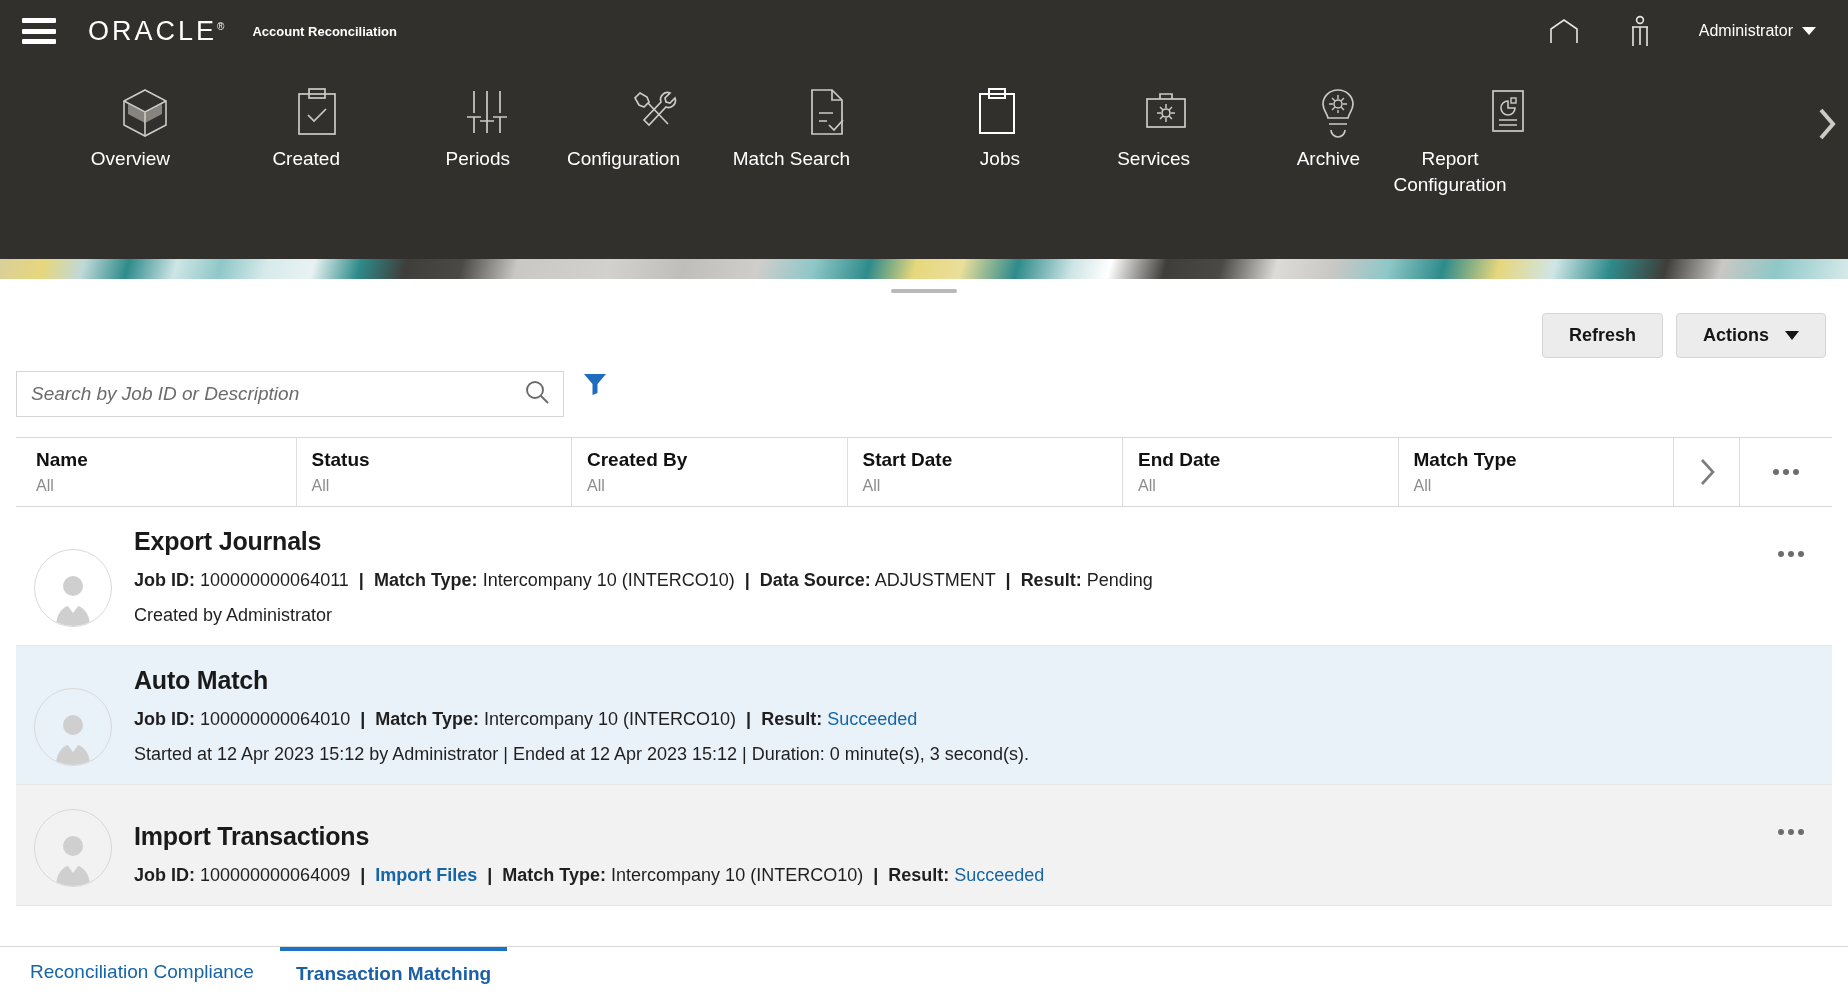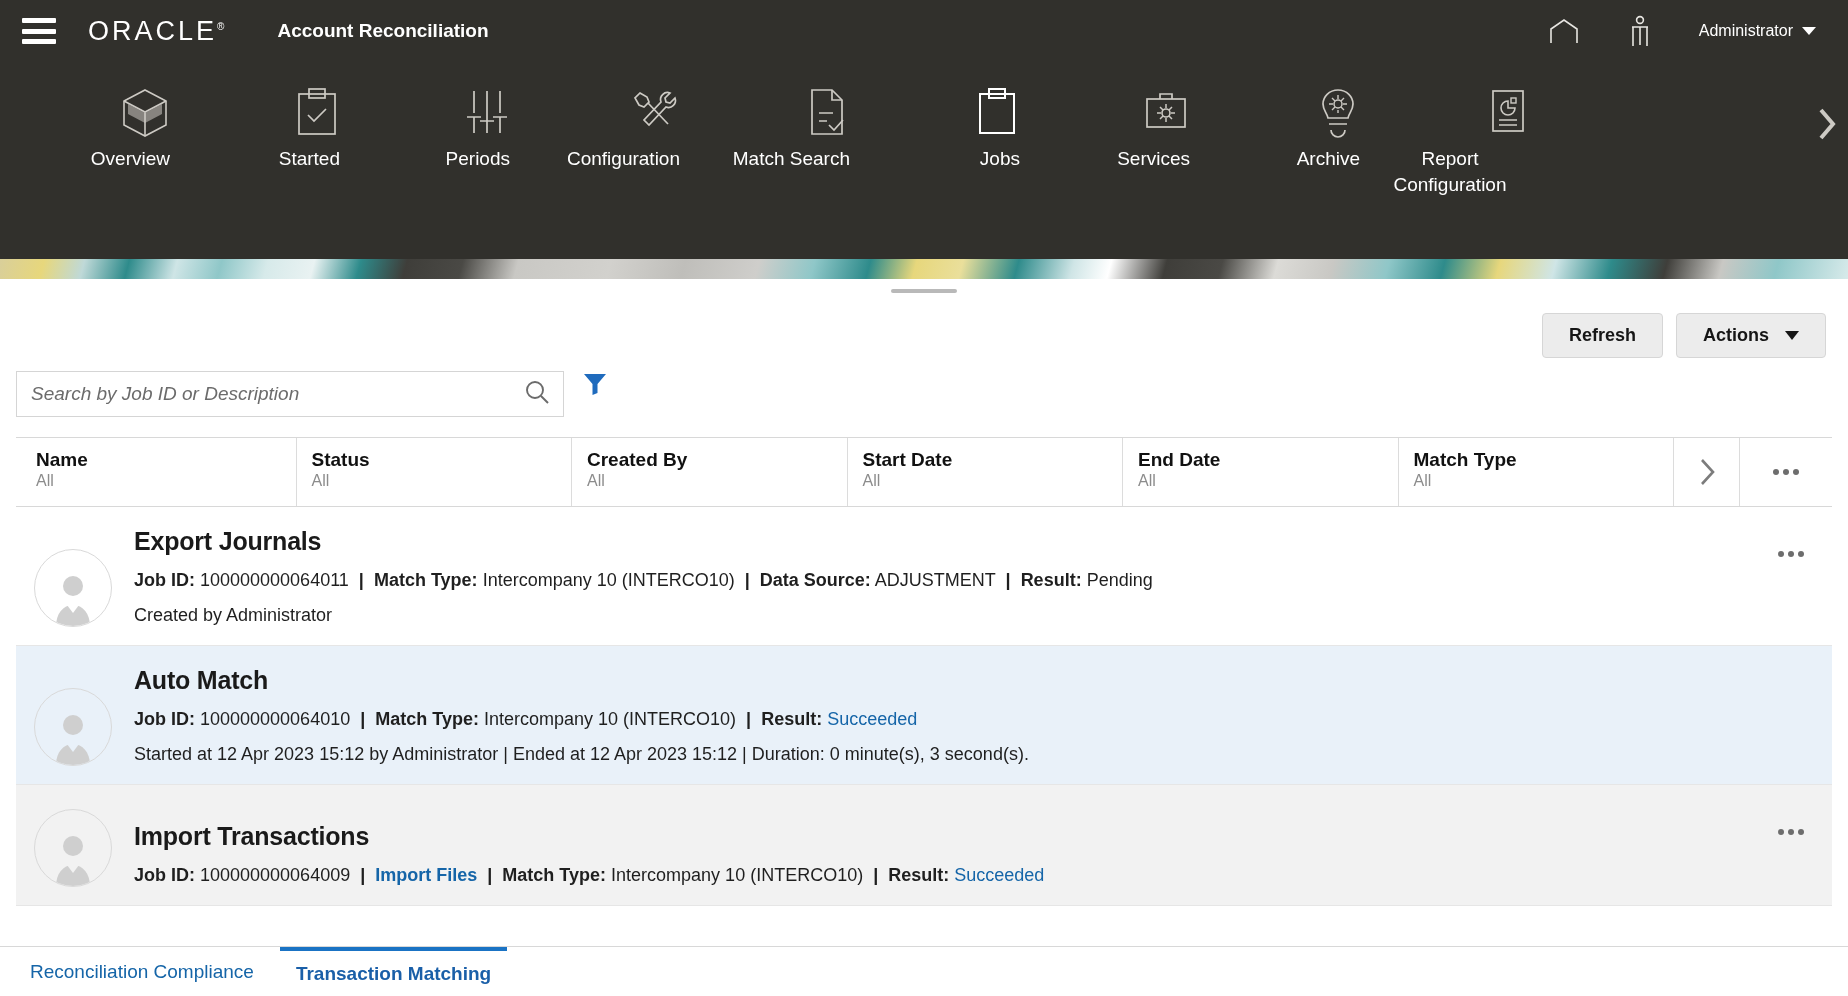--- a/index.html
+++ b/index.html
@@ -35,23 +35,23 @@
     font-family: "Liberation Sans", sans-serif;
   }
   .oracle-logo::after {
     content: "\00AE";
     font-size: 10px;
     vertical-align: super;
     letter-spacing: 0;
   }
   .app-title {
     color: #ffffff;
-    font-size: 19px;
+    font-size: 13px;
     font-weight: bold;
-    margin-left: 53px;
+    margin-left: 28px;
   }
   .header-right {
     margin-left: auto;
     display: flex;
     align-items: center;
     gap: 42px;
     padding-right: 10px;
   }
   .hdr-icon { width: 34px; height: 34px; display:flex; align-items:center; justify-content:center; cursor:pointer; }
   .hdr-user {
@@ -172,21 +172,21 @@
   }
   .th {
     flex: 1 1 0;
     border-right: 1px solid #dcdcdc;
     padding: 9px 0 0 15px;
     display:flex; flex-direction:column; justify-content:flex-start;
     cursor: pointer;
   }
   .th:first-child { padding-left: 20px; }
   .th-label { font-size: 19px; font-weight: bold; color:#111111; line-height: 25px; }
-  .th-filter { font-size: 16px; color:#8c8c8c; }
+  .th-filter { font-size: 16px; color:#8c8c8c; margin-top: 5px; }
   .th-chevron {
     flex: 0 0 66px; border-right: 1px solid #dcdcdc;
     display:flex; align-items:center; justify-content:center; cursor:pointer;
   }
   .th-more {
     flex: 0 0 92px;
     display:flex; align-items:center; justify-content:center; cursor:pointer;
   }
   .dots { display:flex; gap:4px; }
   .dots i { width:6px;height:6px;border-radius:50%;background:#6d6d6d;display:block; }
@@ -292,21 +292,21 @@
   </div>
 
   <div class="nav-item">
     <div class="nav-icon">
       <svg width="46" height="52" viewBox="0 0 46 52">
         <rect x="5" y="7" width="36" height="40" fill="none" stroke="#cdcac4" stroke-width="1.7"></rect>
         <rect x="15" y="2" width="16" height="9" fill="none" stroke="#cdcac4" stroke-width="1.7"></rect>
         <path d="M14 28l6 6 12-12" fill="none" stroke="#cdcac4" stroke-width="1.7"></path>
       </svg>
     </div>
-    <div class="nav-label">Started</div>
+    <div class="nav-label">Created</div>
   </div>
 
   <div class="nav-item">
     <div class="nav-icon">
       <svg width="46" height="52" viewBox="0 0 46 52">
         <path d="M10 4v22M23 4v30M36 4v22" fill="none" stroke="#cdcac4" stroke-width="1.7"></path>
         <path d="M3 30h14M16 34h14M29 30h14" fill="none" stroke="#cdcac4" stroke-width="1.7"></path>
         <path d="M10 30v16M23 34v12M36 30v16" fill="none" stroke="#cdcac4" stroke-width="1.7"></path>
       </svg>
     </div>

